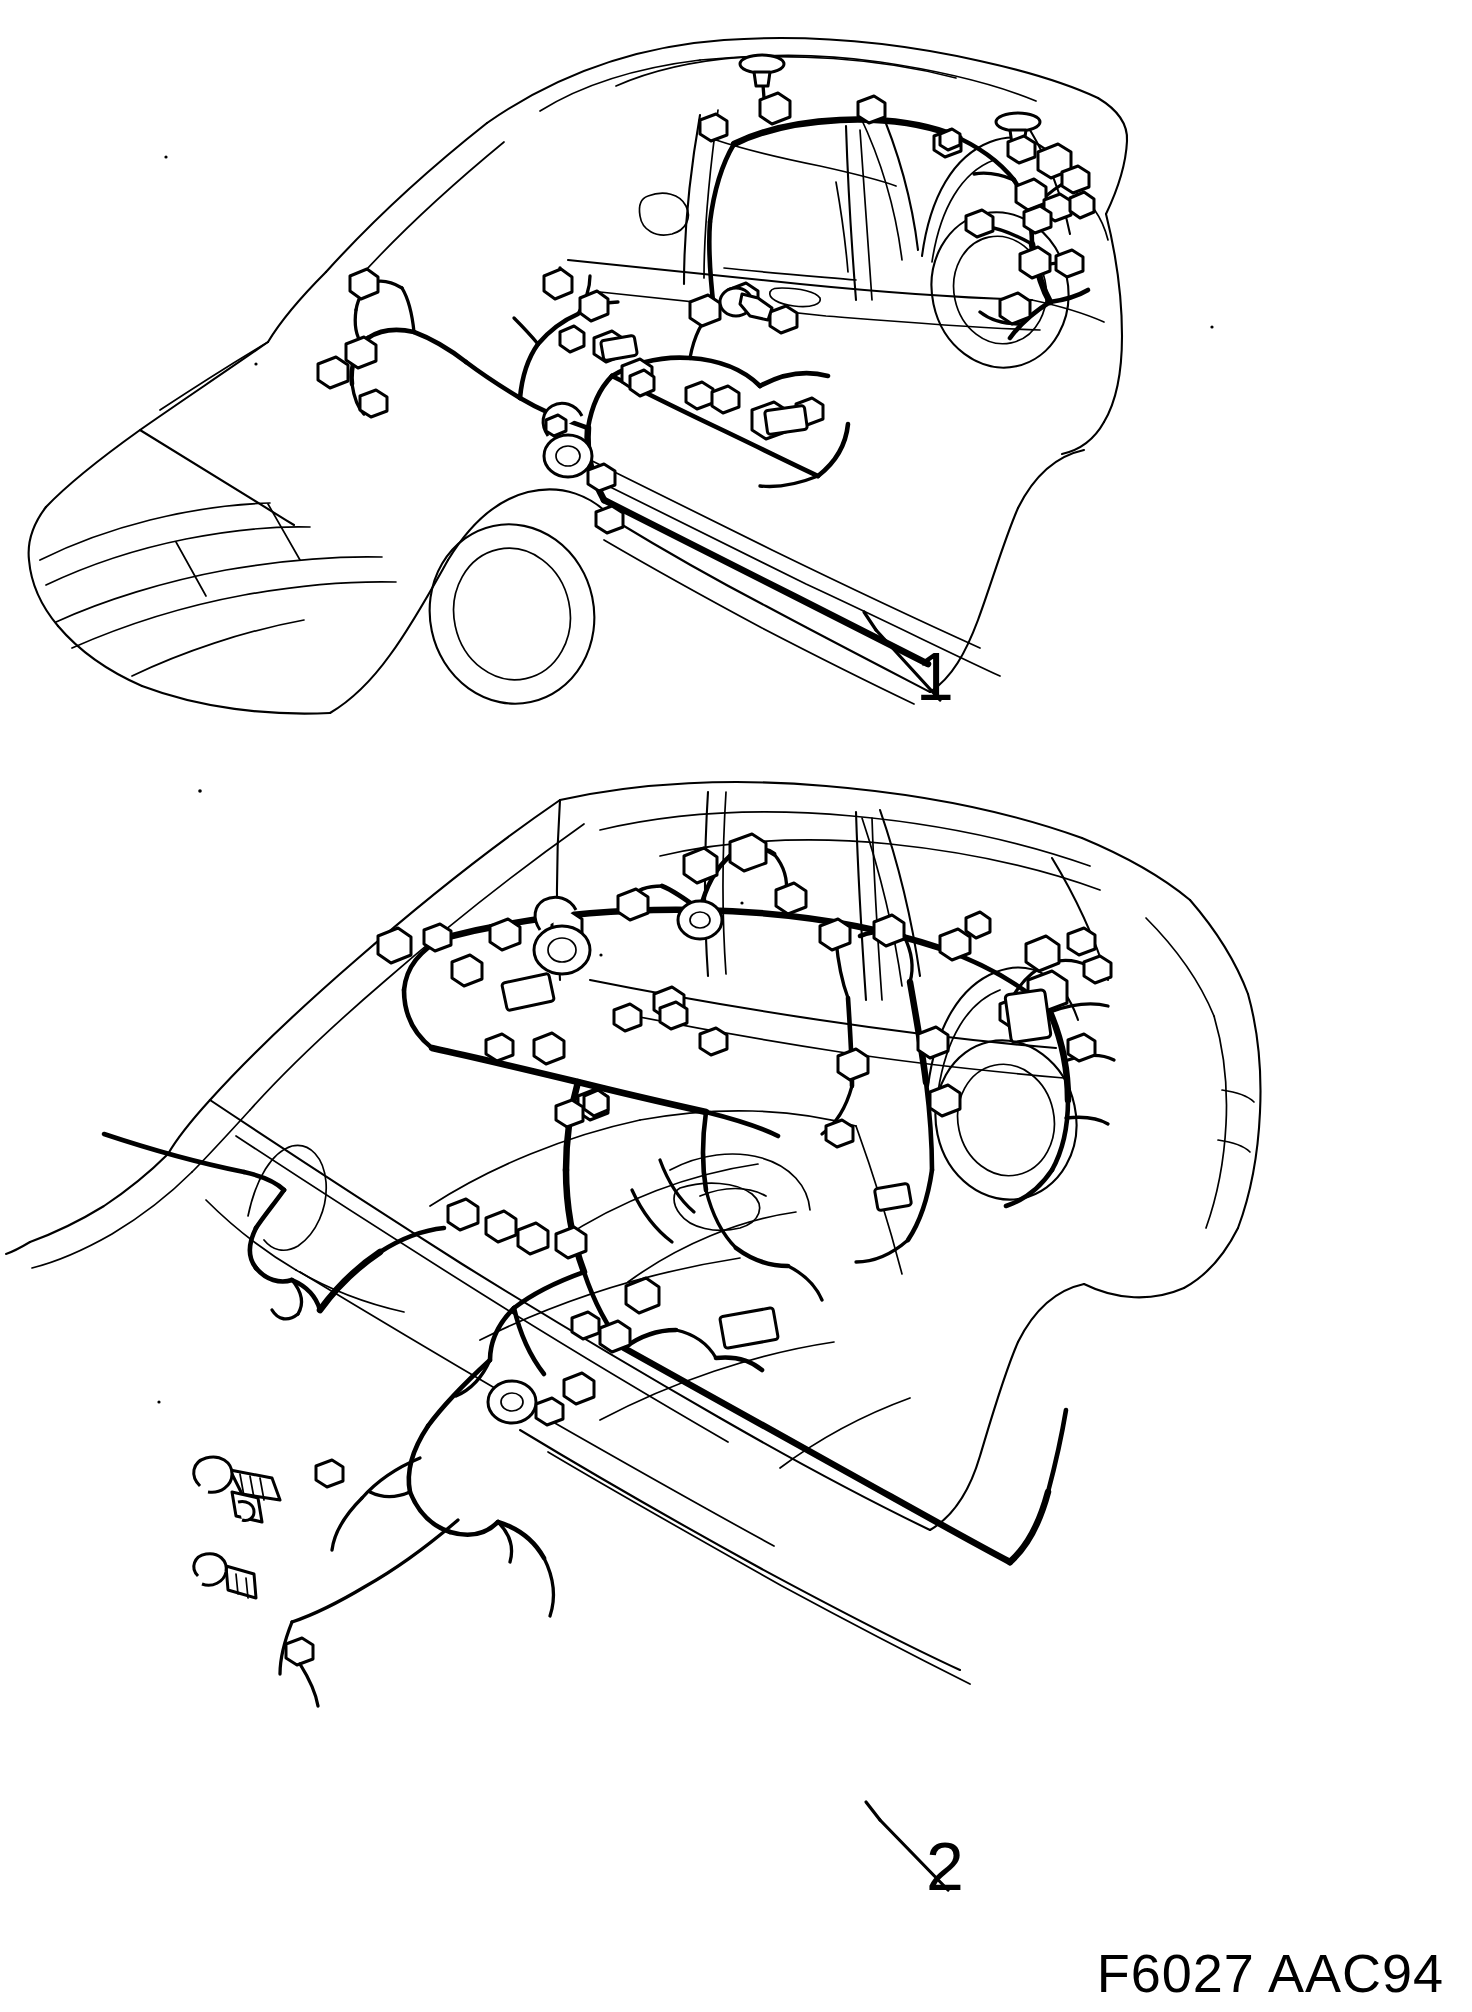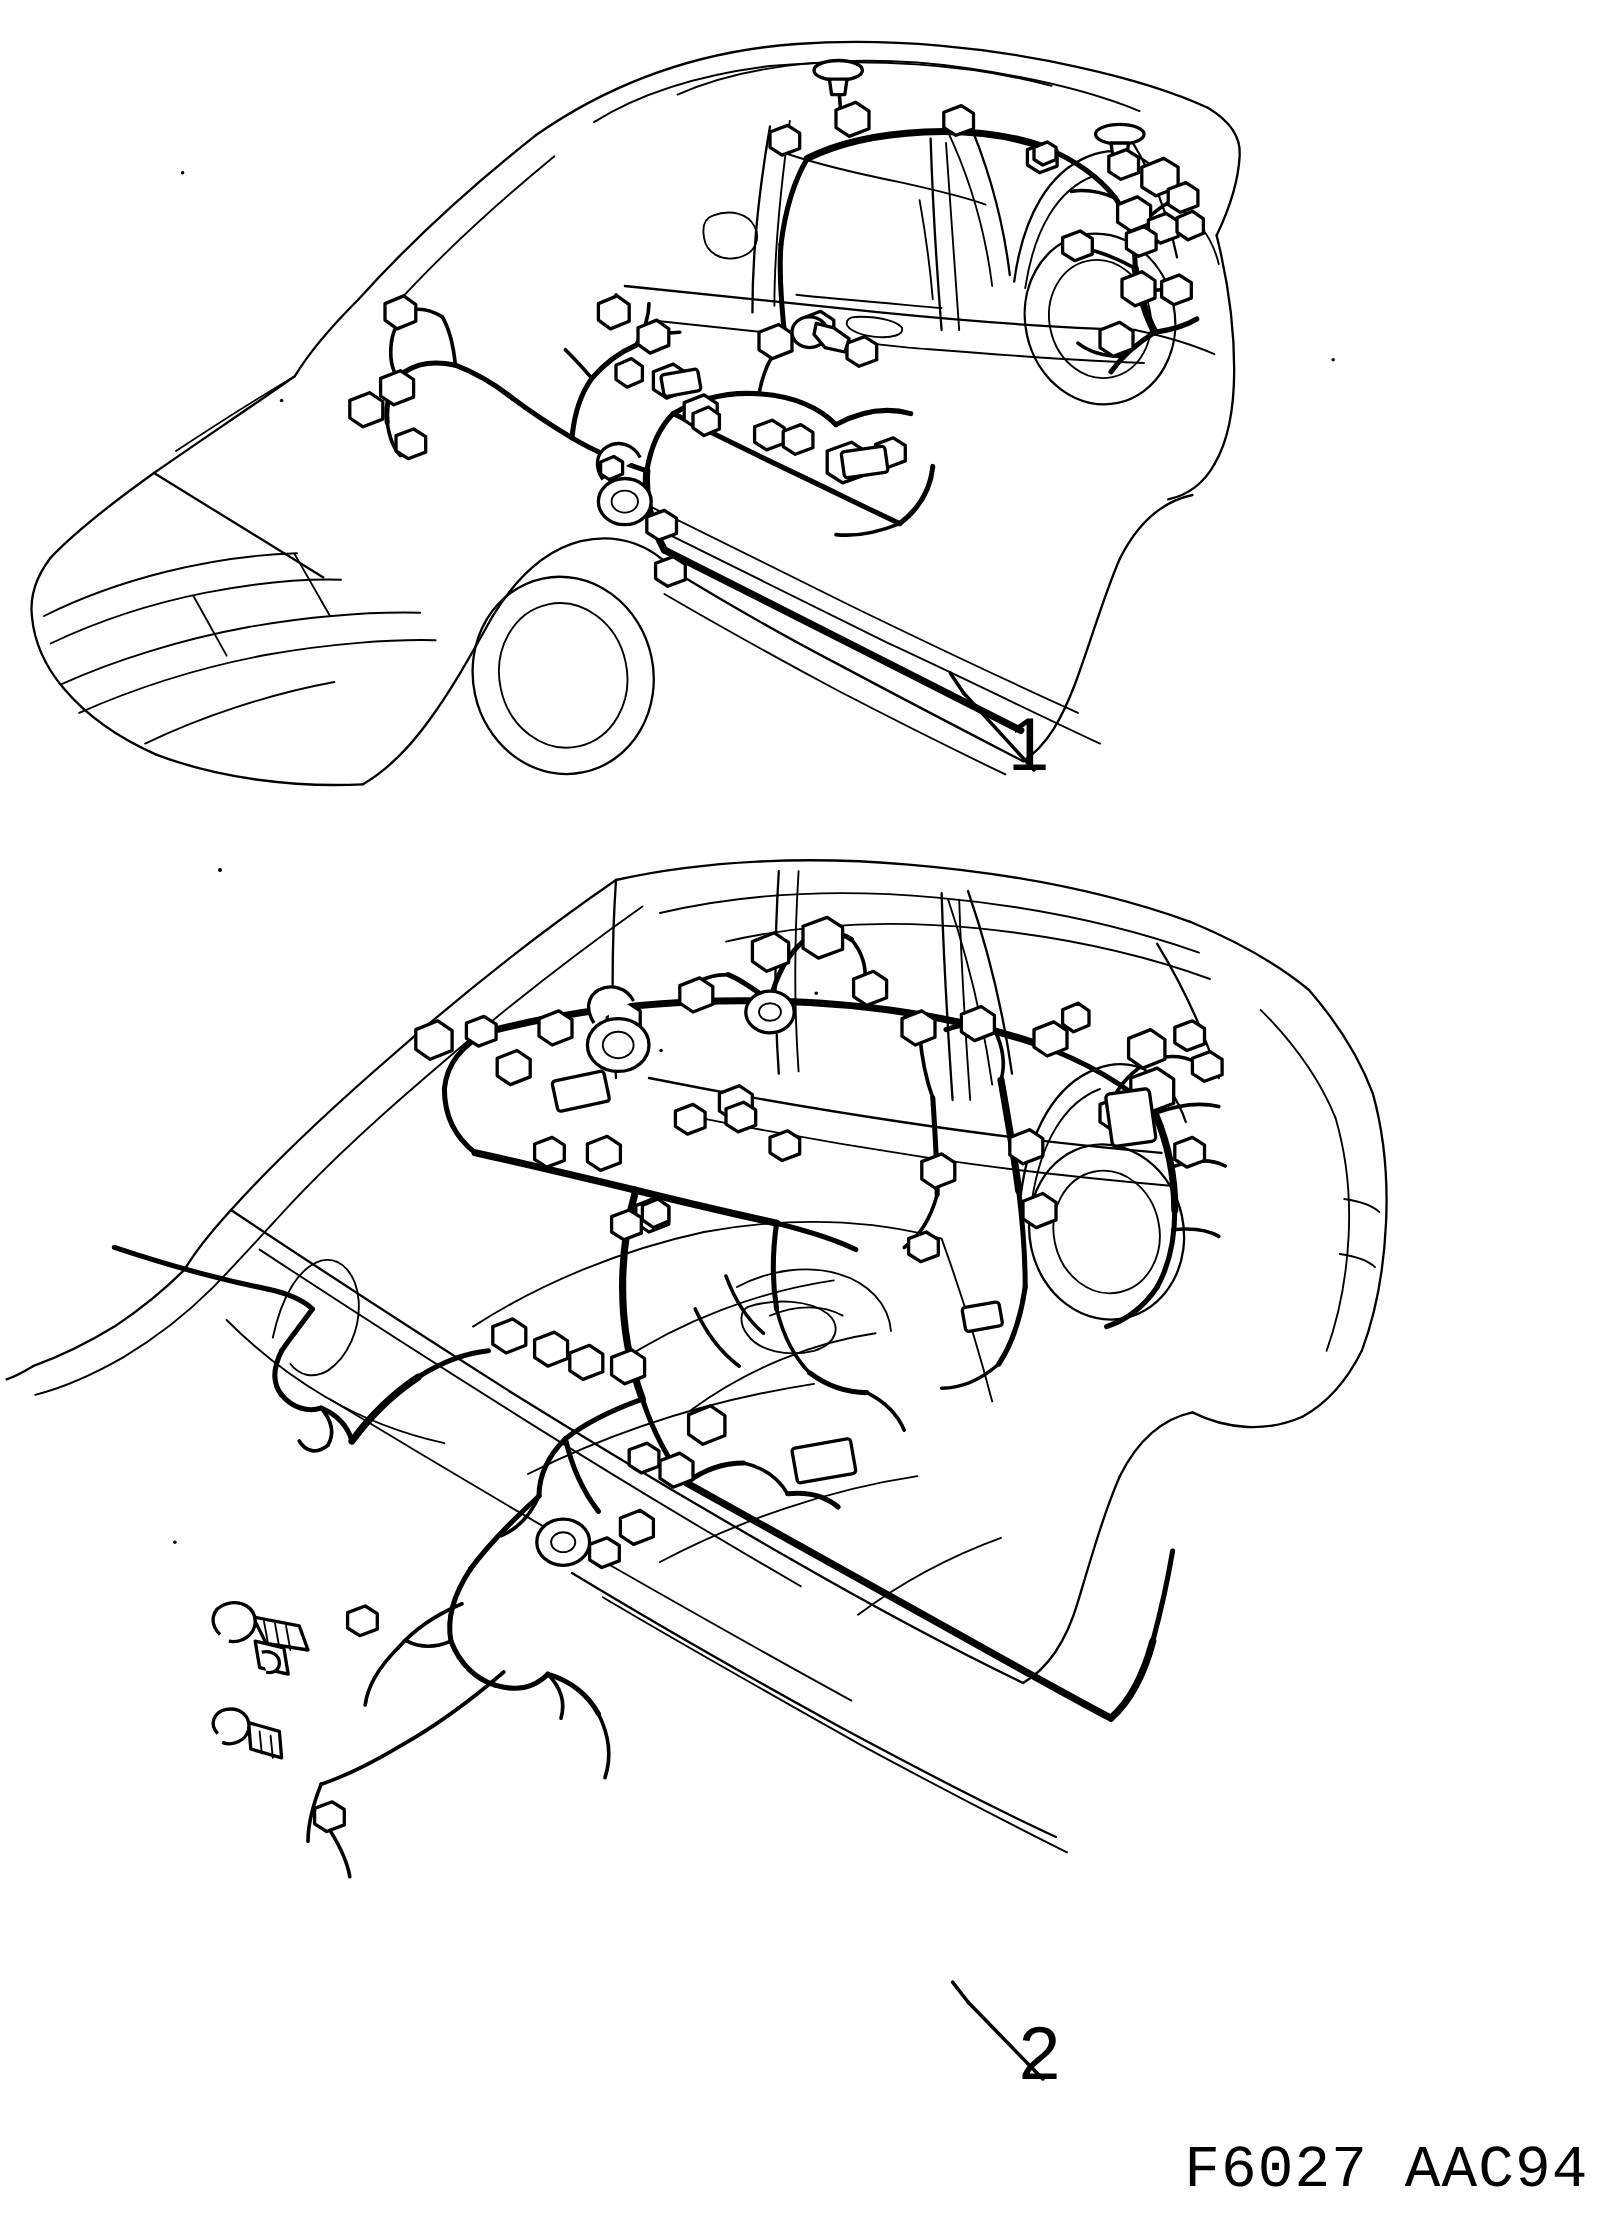--- a/index.html
+++ b/index.html
@@ -19,21 +19,21 @@
   .harness-s{fill:none;stroke:#000;stroke-width:3.3;stroke-linecap:round;stroke-linejoin:round;}
   .conn{fill:#fff;stroke:#000;stroke-width:3;stroke-linejoin:round;}
   .leader{fill:none;stroke:#000;stroke-width:3.2;stroke-linecap:round;}
   .callout-num{
     font-family:"Liberation Sans", sans-serif;
     font-size:68px;font-weight:400;fill:#000;
   }
   #caption{
     position:absolute;
     right:28px;bottom:8px;
-    font-family:Liberation Mono, monospace;
+    font-family:Liberation Sans, sans-serif;
     font-size:54px;
     letter-spacing:1px;
     color:#000;
     white-space:nowrap;
   }
   .speck{fill:#000;}
 </style>
 </head>
 <body>
 

